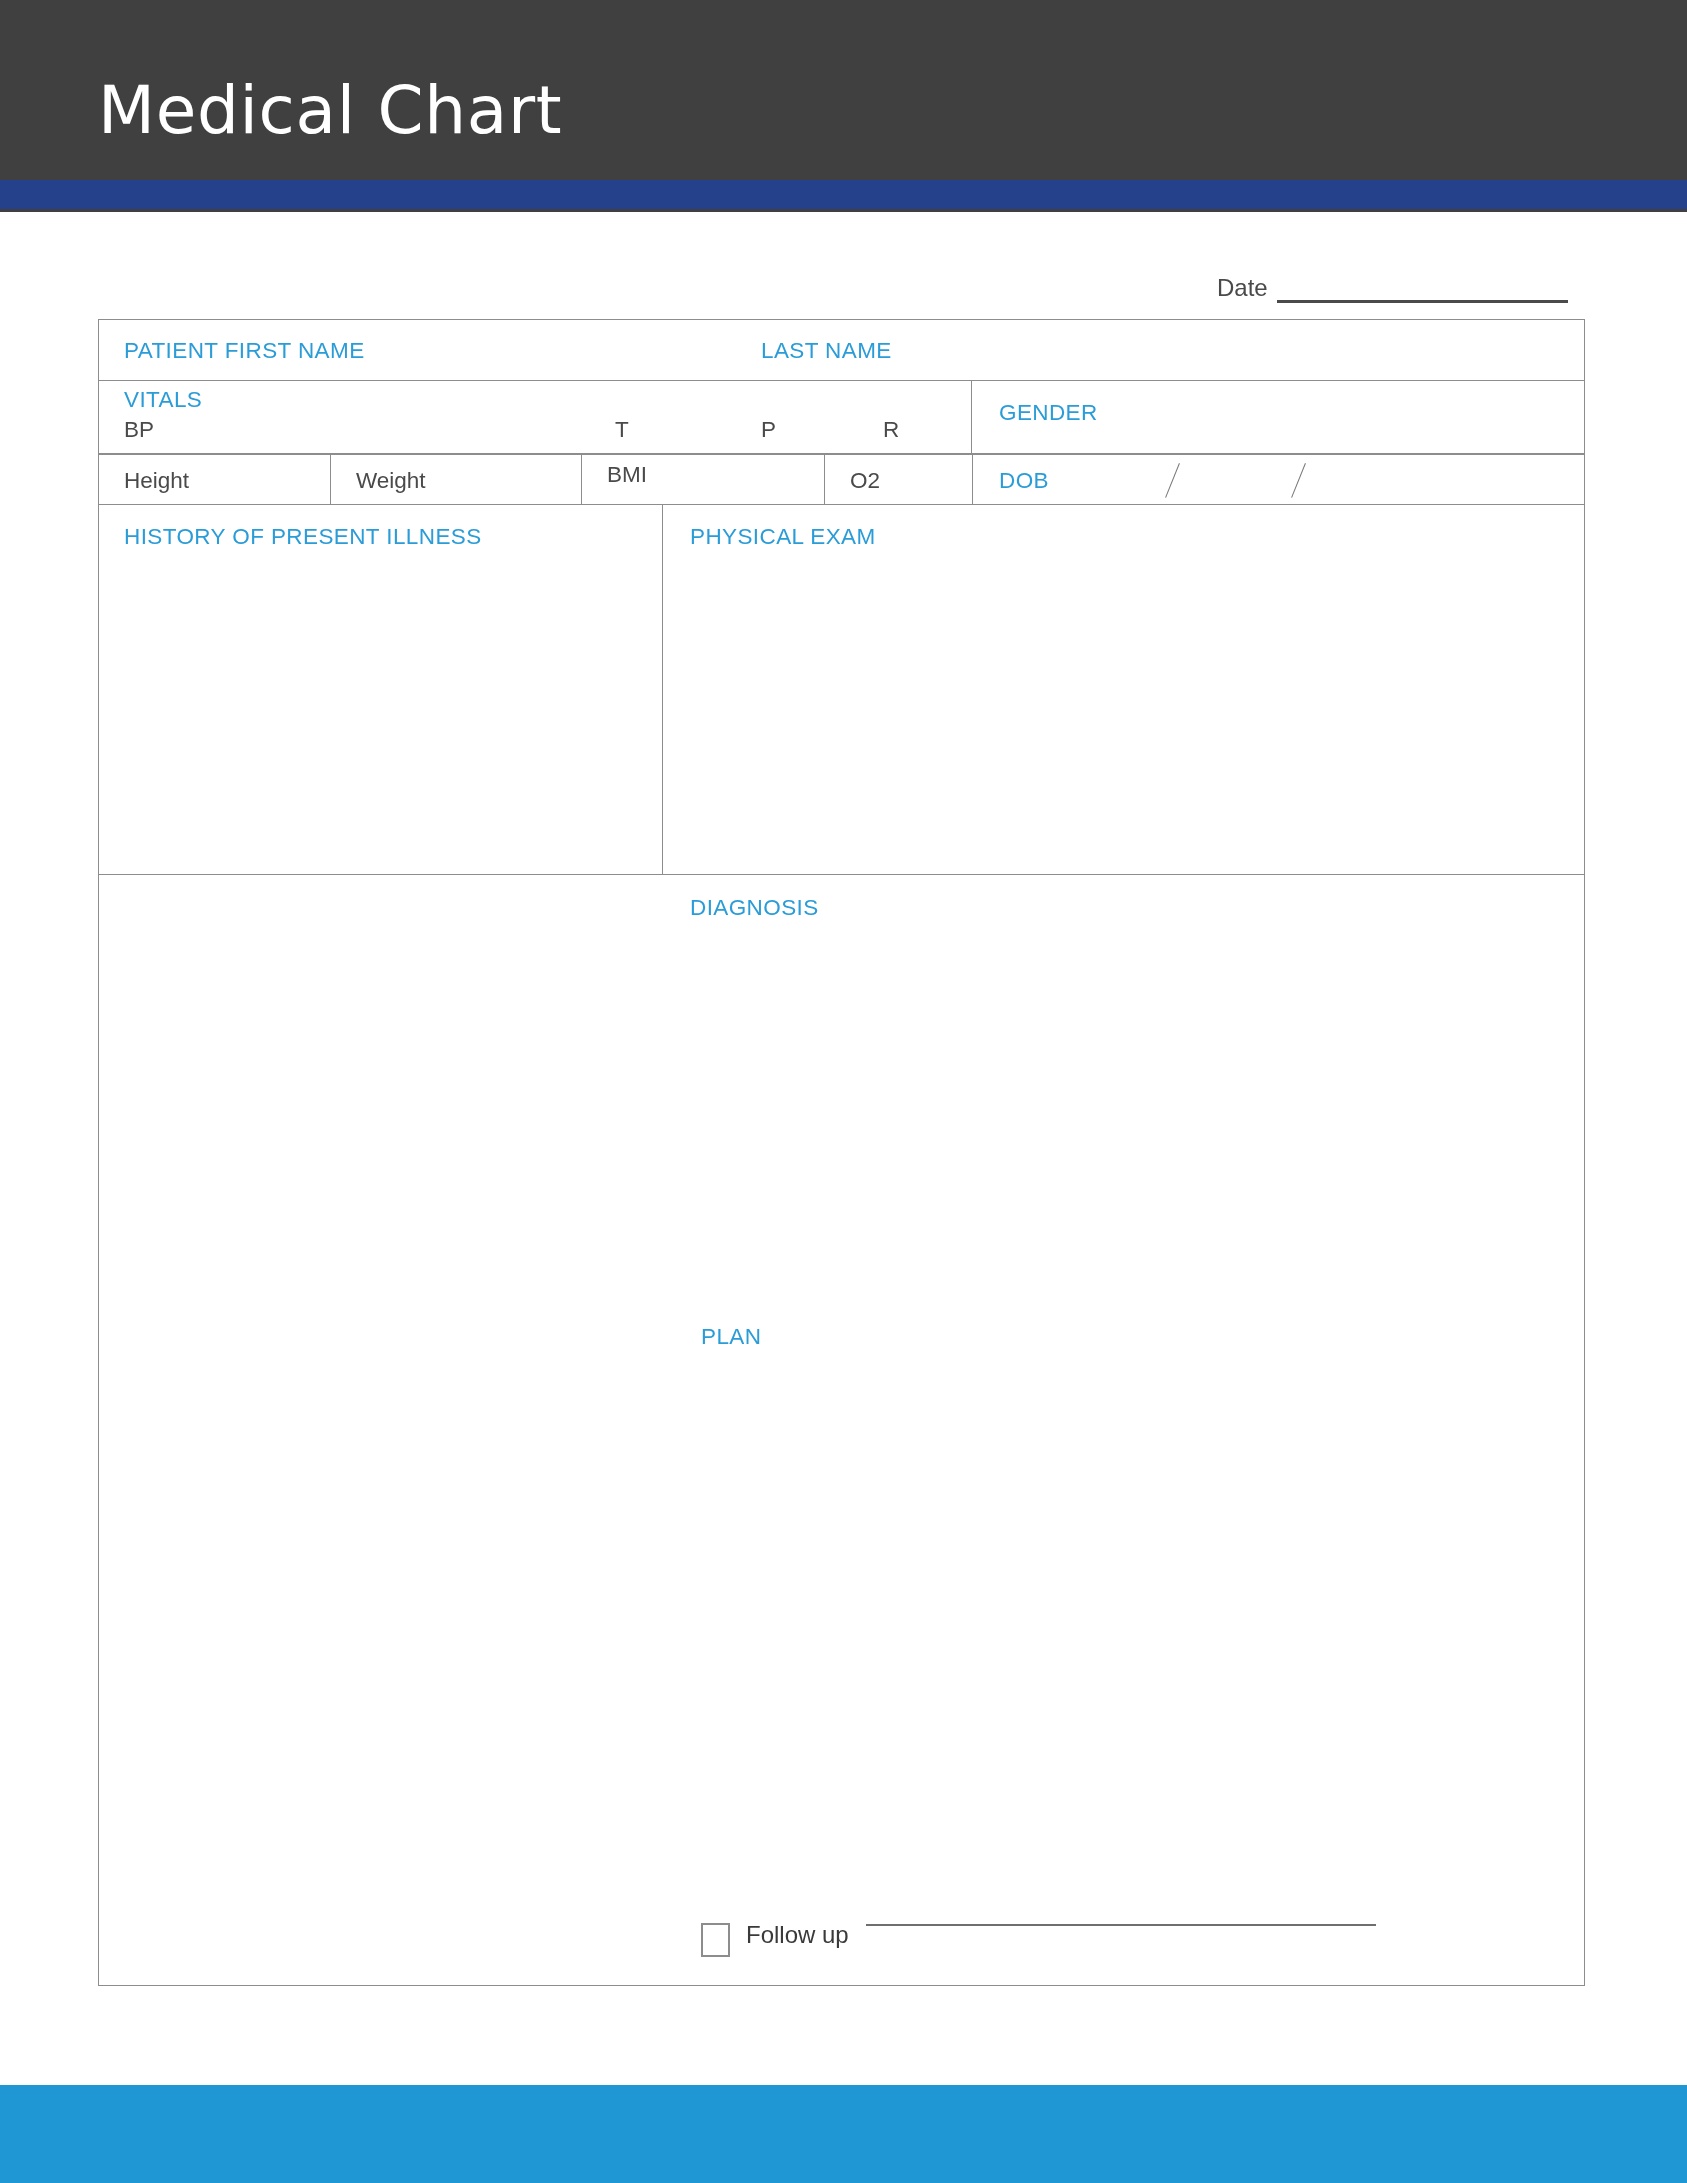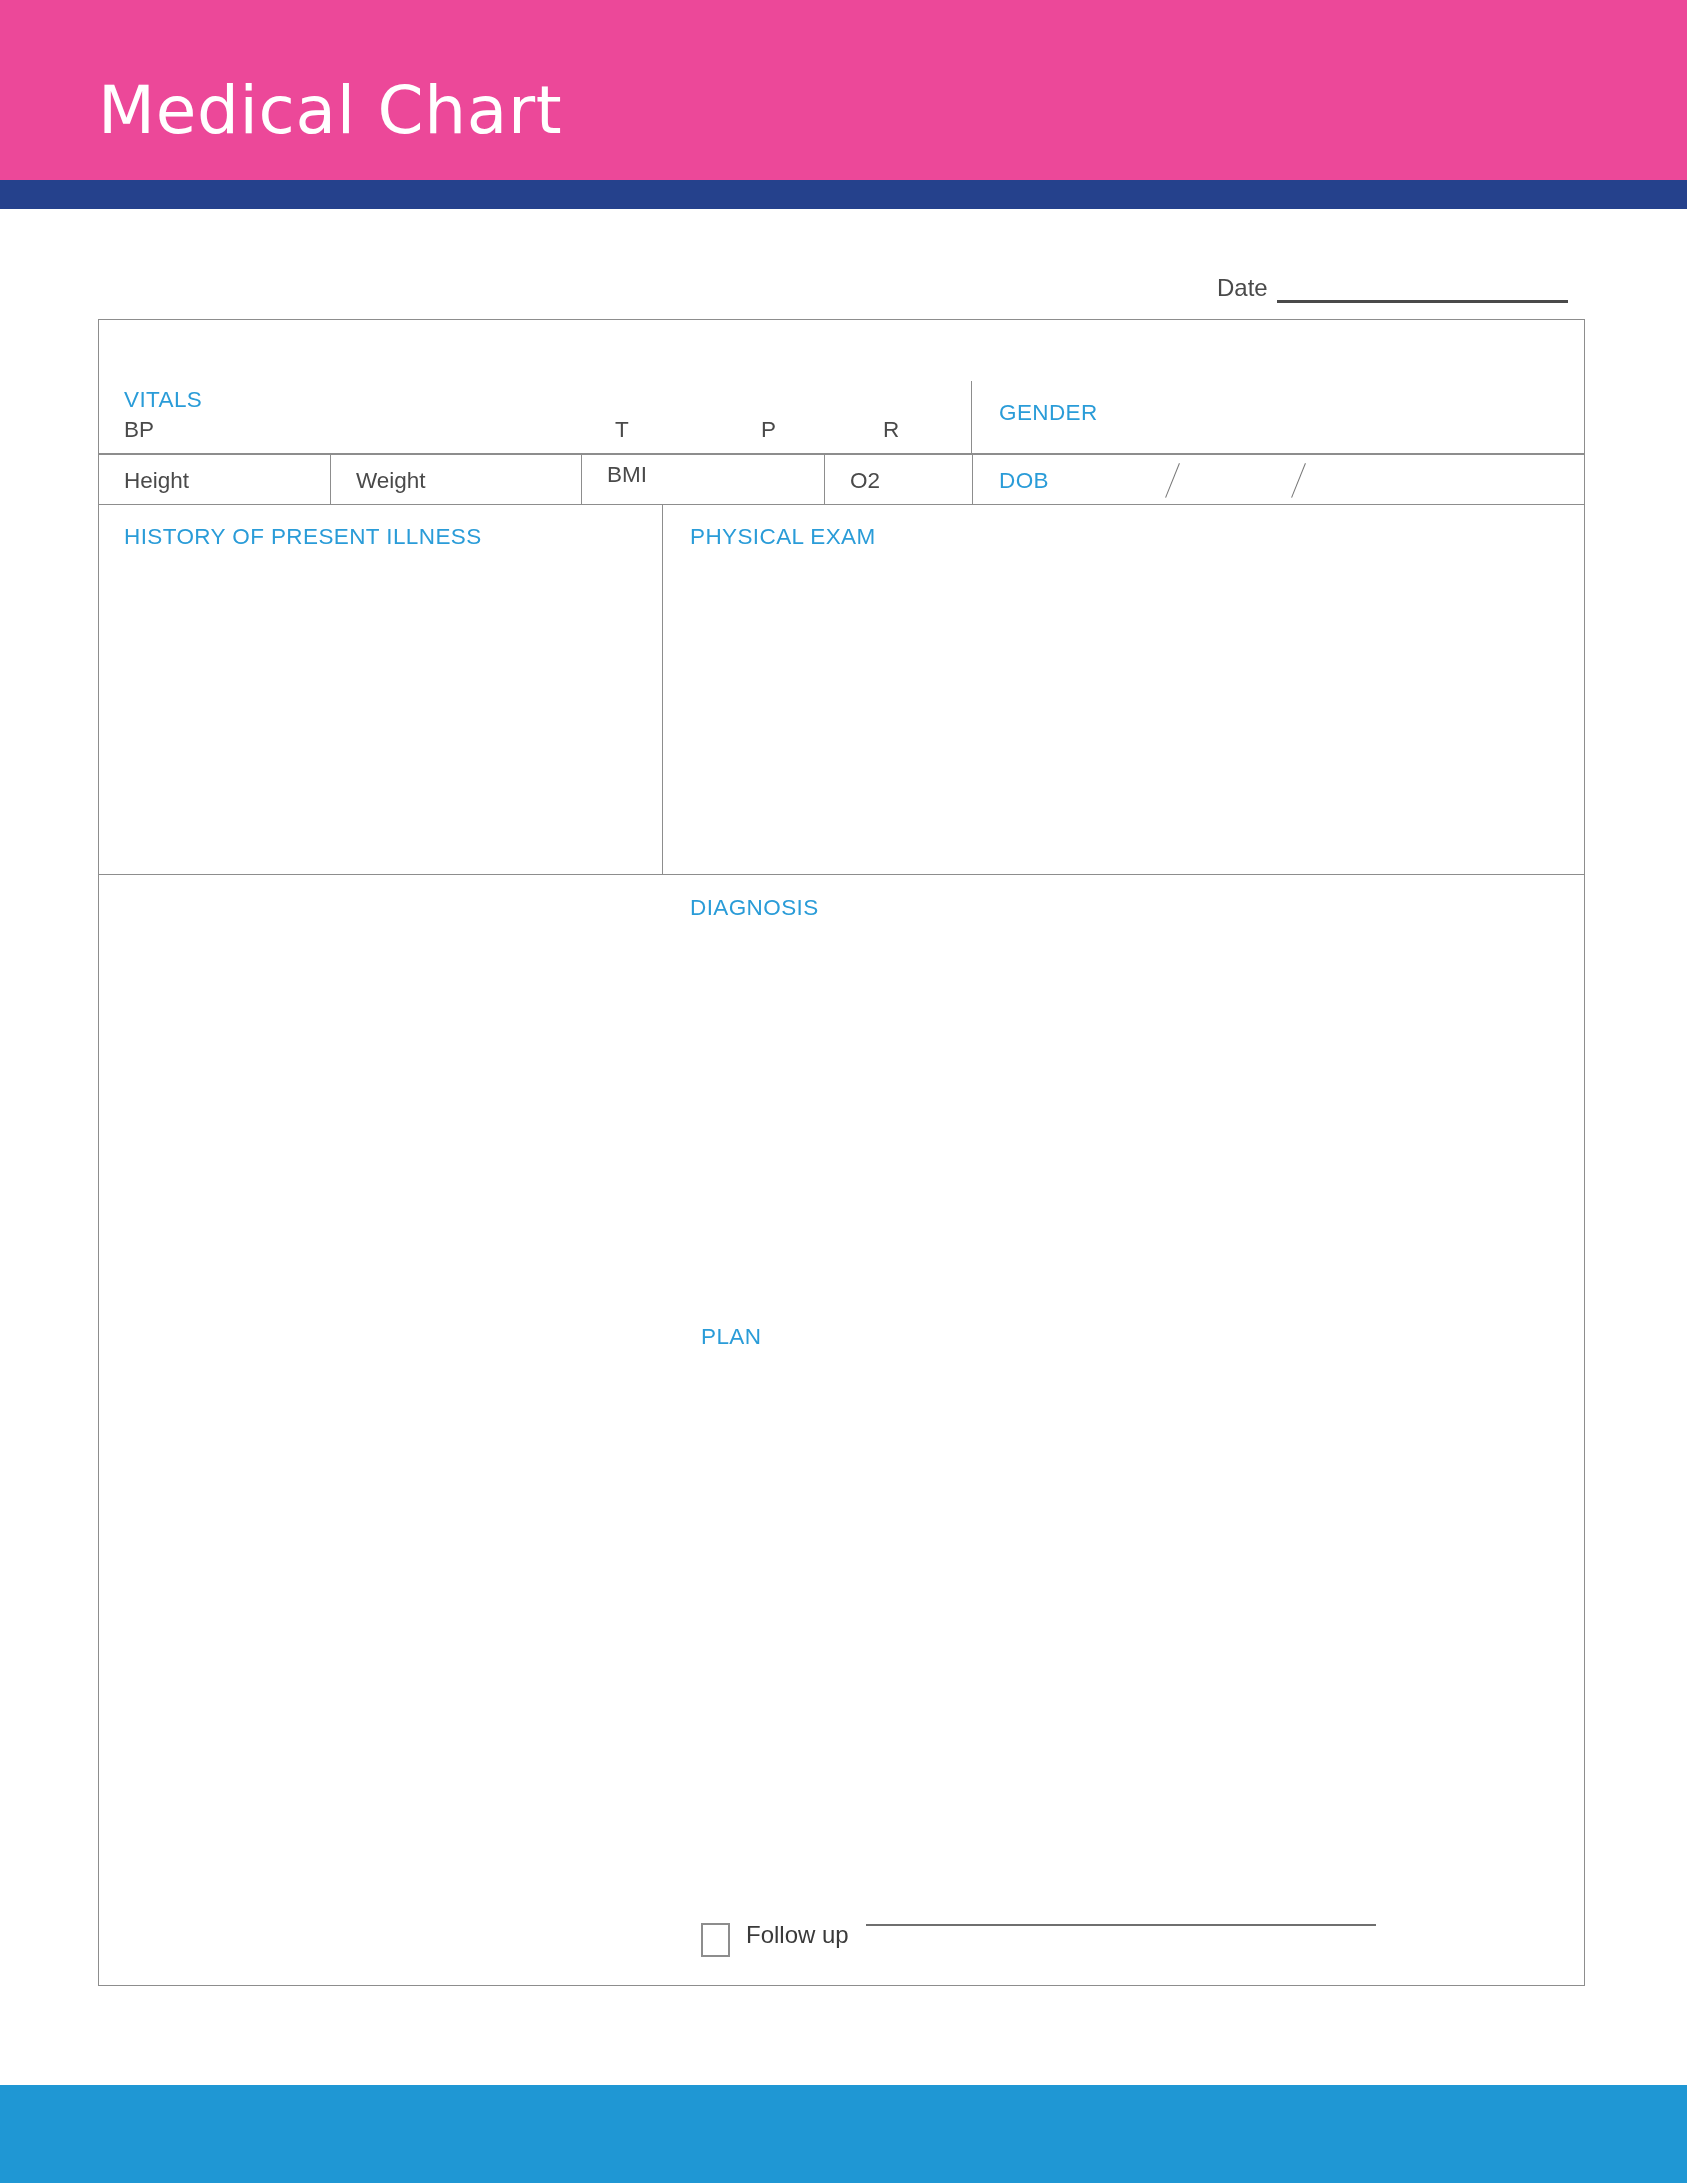--- a/index.html
+++ b/index.html
@@ -14,22 +14,22 @@
     position: relative;
     overflow: hidden;
   }
 
   
   .header-band {
     position: absolute;
     left: 0;
     top: 0;
     width: 1687px;
-    height: 180px;
-    background: #ec4899;
+    height: 212px;
+    background: #404040;
   }
   .header-title {
     position: absolute;
     left: 98px;
     top: 78px;
     font-size: 66px;
     line-height: 1;
     color: #ffffff;
     font-weight: 400;
     letter-spacing: 0.7px;
@@ -201,20 +201,26 @@
 </div>
 <div class="header-rule"></div>
 
 <div class="date-row">
   <span class="date-label">Date</span>
   <span class="date-underline"></span>
 </div>
 
 <div class="chart">
 
+  <div class="row row-names">
+    <div class="cell" style="left:0; width:100%;">
+      <span class="lbl" style="left:25px; top:20px;">PATIENT FIRST NAME</span>
+      <span class="lbl" style="left:662px; top:20px;">LAST NAME</span>
+    </div>
+  </div>
 
   <div class="row row-vitals">
     <div class="cell" style="left:875px; width:613px;">
       <span class="lbl" style="left:25px; top:21px;">GENDER</span>
     </div>
     <div class="cell vdiv" style="left:0; width:873px;">
       <span class="lbl" style="left:25px; top:8px;">VITALS</span>
       <span class="lbl-dark" style="left:25px; top:38px;">BP</span>
       <span class="lbl-dark" style="left:516px; top:38px;">T</span>
       <span class="lbl-dark" style="left:662px; top:38px;">P</span>

